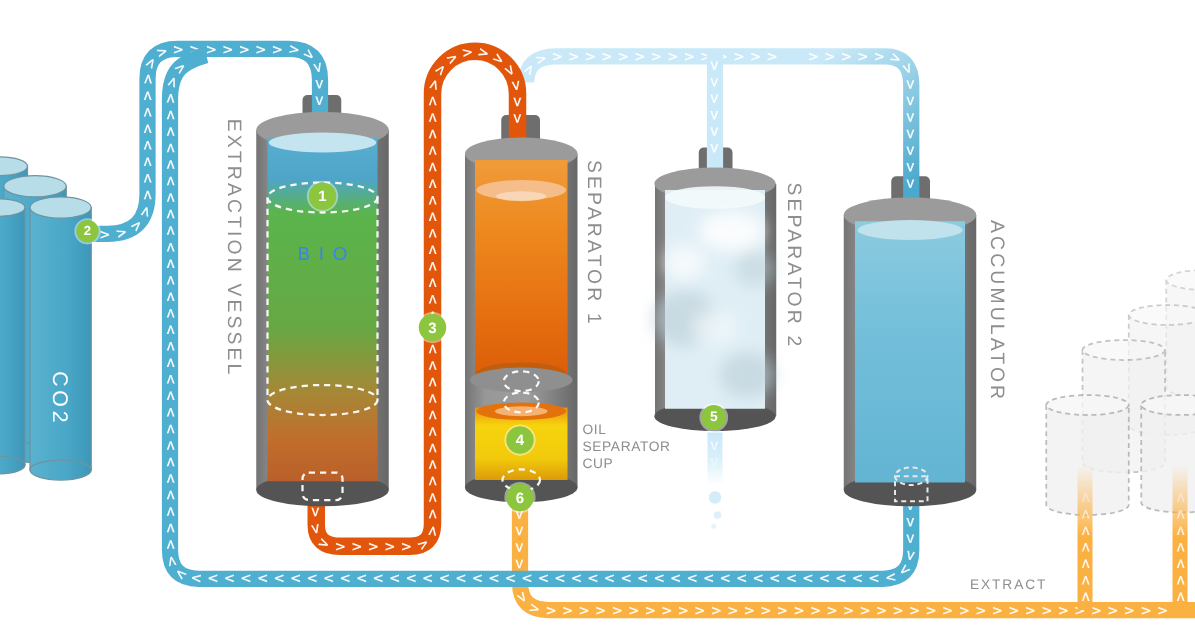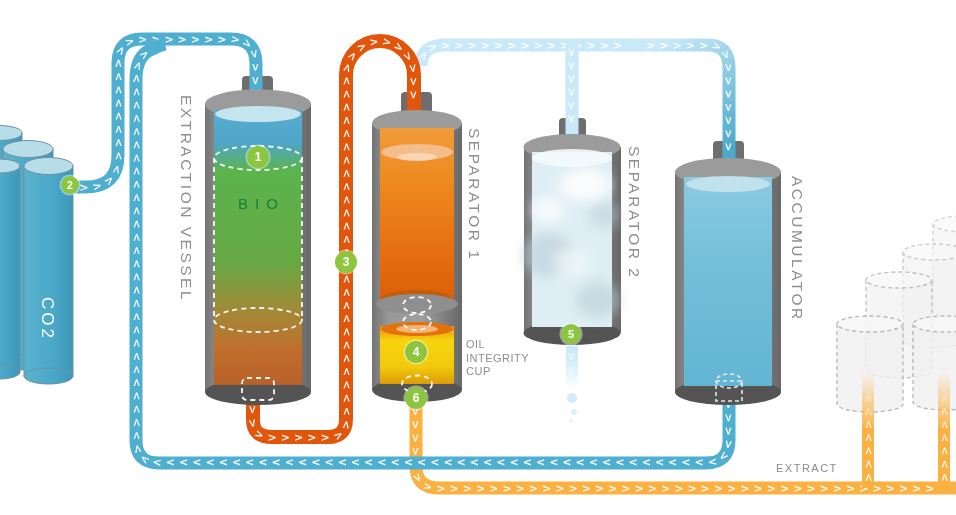--- a/index.html
+++ b/index.html
@@ -3,21 +3,21 @@
 <meta charset="utf-8">
 <style>
   html,body{margin:0;padding:0;background:#fff;}
   #canvas{position:relative;width:956px;height:515px;background:#fff;overflow:hidden;
           font-family:"Liberation Sans",sans-serif;}
   #pipework{position:absolute;left:0;top:0;}
   .vlabel{position:absolute;writing-mode:vertical-rl;color:#8e8e8e;
           font-size:15.5px;font-weight:500;letter-spacing:2.5px;white-space:nowrap;}
   .co2label{position:absolute;writing-mode:vertical-rl;color:#ffffff;
           font-size:17px;font-weight:500;letter-spacing:3px;}
-  .biomass{position:absolute;left:210px;top:189px;width:96px;color:#15803d;
+  .biomass{position:absolute;left:210px;top:189px;width:96px;color:#3b82f6;
           font-size:15px;font-weight:500;letter-spacing:7px;text-align:center;
           text-indent:7px;line-height:29px;}
   .cuplabel{position:absolute;left:466px;top:338px;width:72px;color:#8e8e8e;
           font-size:11px;font-weight:500;letter-spacing:.5px;line-height:13.5px;}
   .extract{position:absolute;left:776px;top:462px;color:#8e8e8e;
           font-size:11px;font-weight:400;letter-spacing:1.5px;}
   .marker{position:absolute;background:#8cc63e;border-radius:50%;color:#fff;
           font-weight:bold;font-size:12px;display:flex;align-items:center;
           justify-content:center;box-shadow:0 0 0 1.5px rgba(255,255,255,.45);}
   .m22{width:22px;height:22px;}
@@ -242,21 +242,21 @@
 <div class="co2label" style="left:37px;top:297px;">CO2</div>
 
 <div class="vlabel" style="left:177px;top:95px;">EXTRACTION VESSEL</div>
 
 <div class="biomass">
   <div>BIO</div>
 </div>
 
 <div class="vlabel" style="left:465px;top:128px;">SEPARATOR 1</div>
 
-<div class="cuplabel">OIL INTEGRITY CUP</div>
+<div class="cuplabel">OIL SEPARATOR CUP</div>
 
 <div class="vlabel" style="left:625px;top:146px;">SEPARATOR 2</div>
 
 <div class="vlabel" style="left:788px;top:176px;">ACCUMULATOR</div>
 
 <div class="extract">EXTRACT</div>
 
 <div class="marker m22" style="left:247px;top:146px;">1</div>
 <div class="marker m18" style="left:61px;top:176px;">2</div>
 <div class="marker m22" style="left:335px;top:251px;">3</div>

